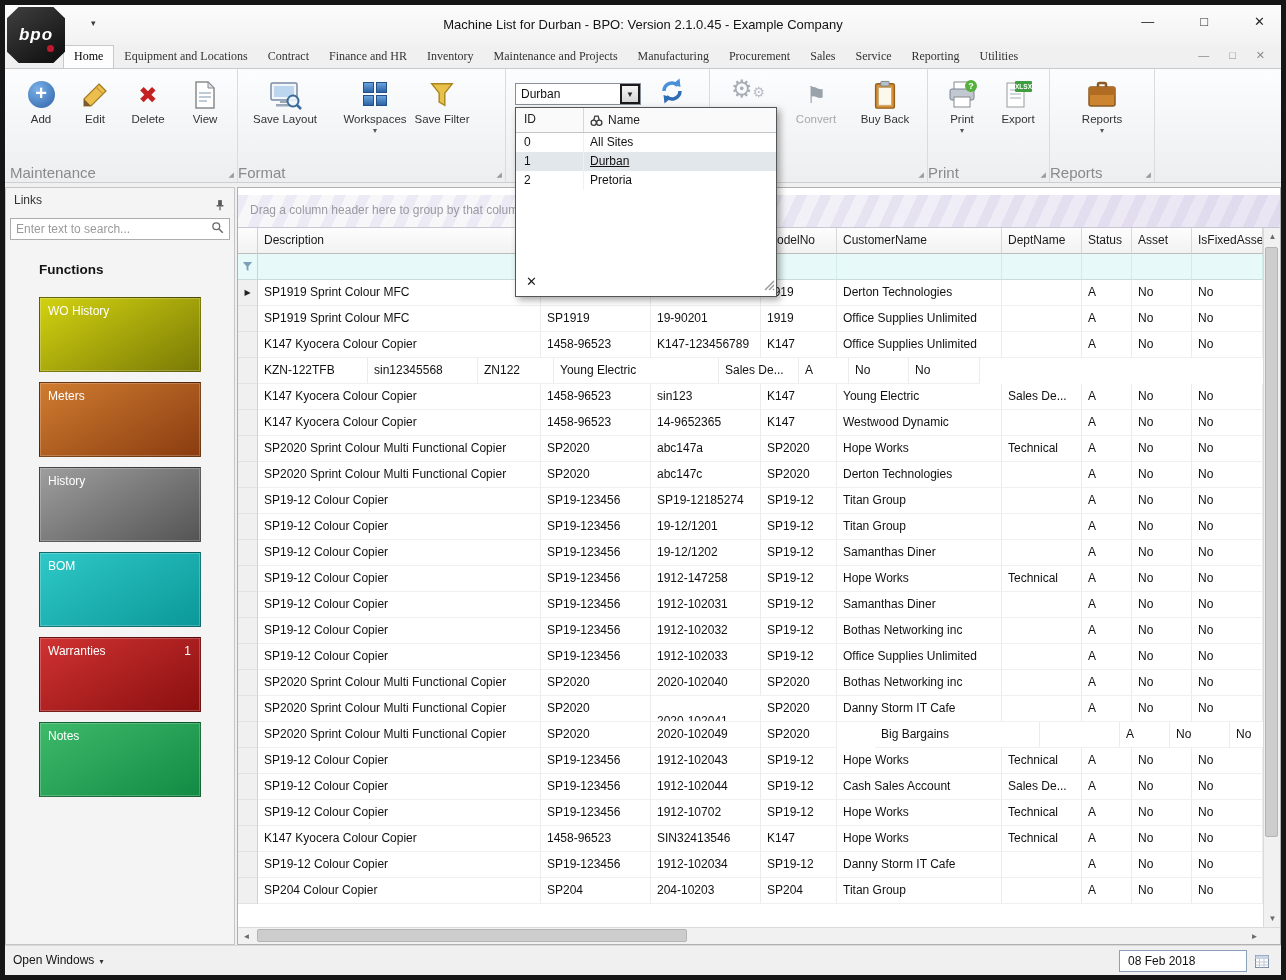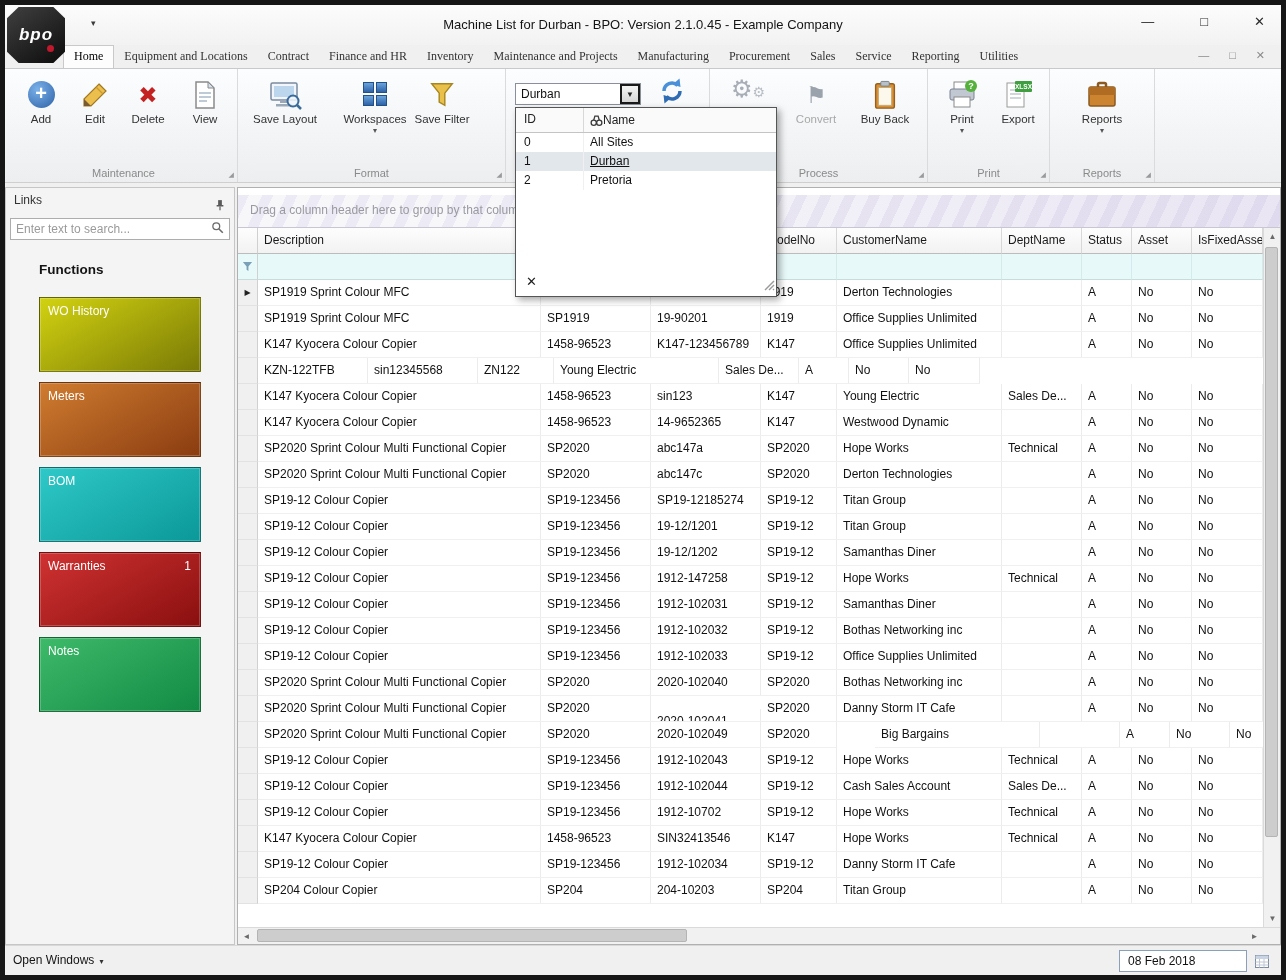--- a/index.html
+++ b/index.html
@@ -22,21 +22,21 @@
   
   .tabrow{position:absolute;left:0;top:40px;width:100%;height:23px;}
   .tabs{position:absolute;left:58px;top:0;display:flex;height:23px;font-family:Liberation Serif, serif;}
   .tab{padding:0 10px;font-size:12px;color:#333;line-height:22px;height:22px;white-space:nowrap;}
   .tab.active{background:#fdfdfd;border:1px solid #c9c9c9;border-bottom:none;line-height:21px;color:#000;position:relative;z-index:5;}
   .mdi{position:absolute;right:16px;top:4px;display:flex;gap:20px;color:#8a8a8a;font-size:11px;}
 
   
   .ribbon{position:absolute;left:0;top:63px;width:100%;height:115px;background:linear-gradient(#fcfdfe,#eceef0);border-top:1px solid #c9c9c9;border-bottom:1px solid #cfcfcf;box-sizing:border-box;}
   .rgroup{position:absolute;top:0;height:113px;border-right:1px solid #d9dbdd;box-sizing:border-box;}
-  .gcaption{position:absolute;left:0;bottom:0;width:100%;height:17px;text-align:center;font-size:11px;color:#8a8a8a;line-height:16px;}
+  .gcaption{position:absolute;left:0;bottom:0;width:100%;height:17px;font-size:15px;color:#8a8a8a;line-height:16px;}
   .glauncher{position:absolute;right:3px;bottom:4px;font-size:7px;color:#9a9a9a;line-height:7px;}
   .rbtn{position:absolute;top:7px;text-align:center;}
   .ric{height:37px;display:flex;align-items:center;justify-content:center;}
   .rlb{font-size:11.5px;color:#333;line-height:13px;}
   .caret{font-size:8px;color:#555;line-height:9px;}
   .disabled .rlb{color:#a8a8a8;}
   .icon-add{width:27px;height:27px;border-radius:50%;background:radial-gradient(circle at 35% 30%,#7ab1e8,#2d62a8);color:#fff;font-size:20px;font-weight:bold;line-height:25px;text-align:center;}
   .icon-delete{font-size:23px;color:#c42222;font-weight:bold;line-height:24px;}
   .icon-grid{width:25px;height:25px;display:grid;grid-template-columns:11px 11px;grid-template-rows:11px 11px;gap:2px;}
   .icon-grid i{background:linear-gradient(#6aa4dc,#2d62a8);border:1px solid #245088;box-sizing:border-box;}
@@ -45,21 +45,21 @@
   .icon-flag{font-size:23px;color:#9aa2ac;line-height:24px;}
 
   .combo{position:absolute;display:flex;width:126px;height:22px;background:#fff;border:1px solid #8a9099;box-sizing:border-box;}
   .combo input{flex:1;min-width:0;border:none;outline:none;font:12px "Liberation Sans","DejaVu Sans",sans-serif;color:#111;padding:0 5px;background:transparent;}
   .cbtn{width:20px;background:linear-gradient(#f4f4f4,#d6d6d6);border:2px solid #1a1a1a;font-size:8px;color:#222;display:flex;align-items:center;justify-content:center;box-sizing:border-box;}
 
   
   .site-dropdown{position:absolute;left:510px;top:102px;width:262px;height:190px;background:#fff;border:1px solid #555;box-shadow:3px 3px 7px rgba(0,0,0,.35);z-index:100;display:flex;flex-direction:column;box-sizing:border-box;}
   .dd-header{display:flex;height:24px;border-bottom:1px solid #c4c4c4;background:#fafafa;flex:0 0 auto;}
   .dd-hid{width:68px;border-right:1px solid #d8d8d8;font-size:12px;color:#222;line-height:23px;padding-left:8px;box-sizing:border-box;}
-  .dd-hname{flex:1;display:flex;align-items:center;font-size:12px;color:#222;padding-left:6px;}
+  .dd-hname{flex:1;display:flex;align-items:center;gap:5px;font-size:12px;color:#222;padding-left:6px;}
   .dd-row{display:flex;height:19px;}
   .dd-row.sel{background:#e2e7ec;}
   .dd-id{width:68px;border-right:1px solid #f0f0f0;font-size:12px;line-height:19px;padding-left:8px;box-sizing:border-box;color:#111;}
   .dd-name{flex:1;font-size:12px;line-height:19px;padding-left:6px;color:#111;}
   .dd-name.underl{text-decoration:underline;}
   .dd-fill{flex:1;}
   .dd-footer{flex:0 0 auto;height:26px;position:relative;}
   .dd-x{position:absolute;left:10px;top:4px;font-size:13px;font-weight:bold;color:#1a1a1a;}
   .dd-grip{position:absolute;right:1px;bottom:1px;}
 
@@ -343,20 +343,23 @@
       </span>
     </div>
     <div class="lp-section">Functions</div>
     <div class="lp-buttons" id="fnButtons">
           <div class="fn-btn" style="background: linear-gradient(150deg, rgb(210, 210, 17), rgb(122, 122, 6));">
             <div class="fn-label">WO History</div>
           </div>
           <div class="fn-btn" style="background: linear-gradient(150deg, rgb(208, 124, 48), rgb(138, 60, 16));">
             <div class="fn-label">Meters</div>
           </div>
+          <div class="fn-btn" style="background: linear-gradient(150deg, rgb(158, 158, 158), rgb(84, 84, 84));">
+            <div class="fn-label">History</div>
+          </div>
           <div class="fn-btn" style="background: linear-gradient(150deg, rgb(47, 200, 200), rgb(11, 152, 152));">
             <div class="fn-label">BOM</div>
           </div>
           <div class="fn-btn" style="background: linear-gradient(150deg, rgb(208, 50, 50), rgb(138, 15, 15));">
             <div class="fn-label">Warranties</div>
             <div class="fn-badge">1</div>
           </div>
           <div class="fn-btn" style="background: linear-gradient(150deg, rgb(62, 186, 106), rgb(18, 138, 68));">
             <div class="fn-label">Notes</div>
           </div>

